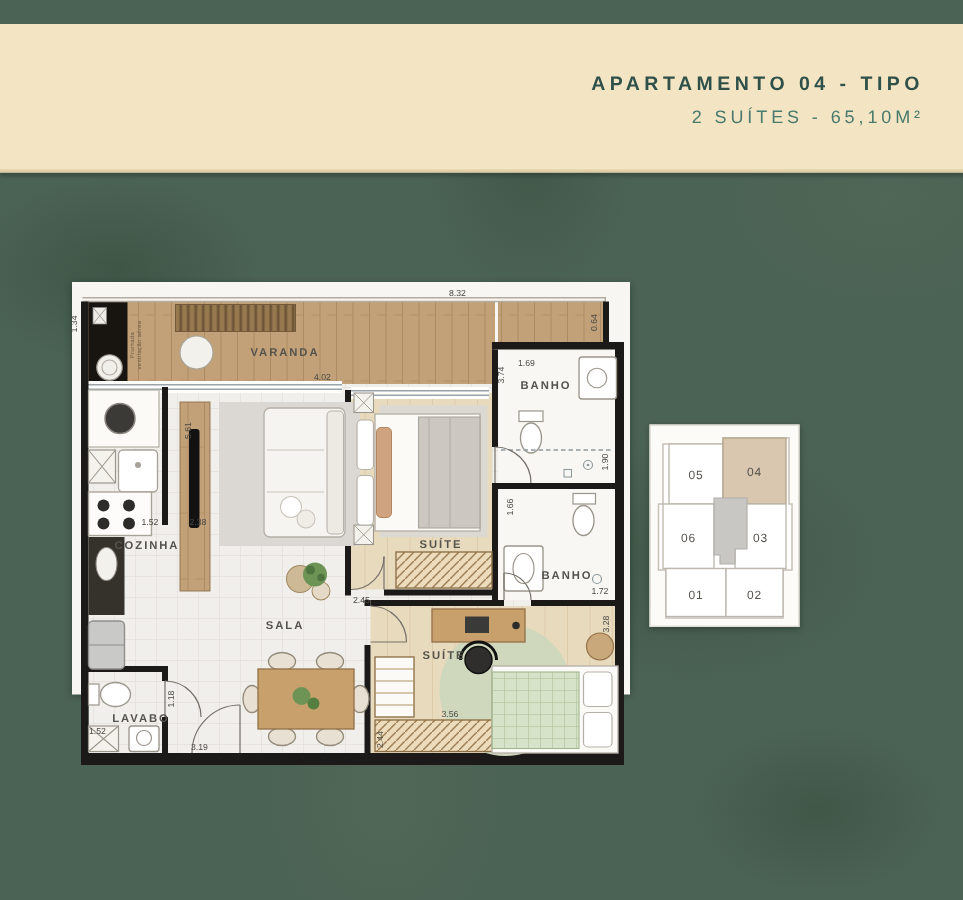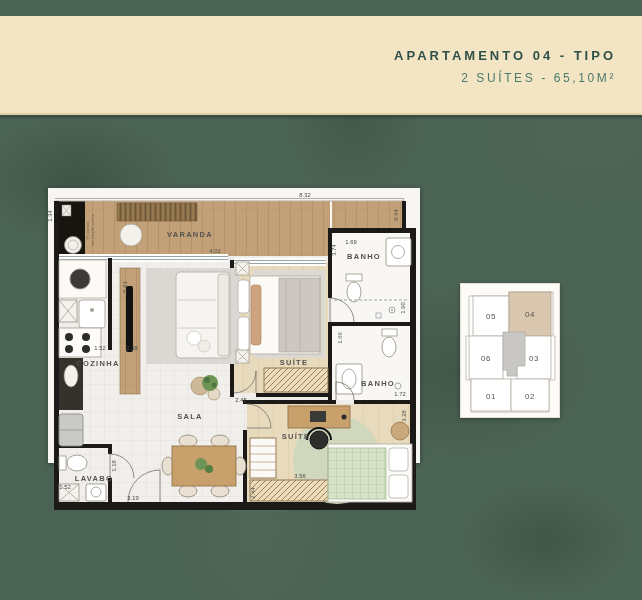--- a/index.html
+++ b/index.html
@@ -15,21 +15,21 @@
       radial-gradient(ellipse 90px 70px at 25% 65%, rgba(90,110,96,.35), transparent 70%),
       radial-gradient(ellipse 120px 80px at 85% 90%, rgba(50,72,58,.45), transparent 70%);
   }
   .header-band{position:absolute;left:0;top:16px;width:642px;height:97px;
     background:#f3e5c3;border-bottom:2px solid #e0cfa4;box-shadow:0 3px 2px rgba(30,42,35,.35);padding-left:36px;}
   .header-text{position:absolute;top:32px;right:62px;text-align:right;}
   .header-title{font-size:13px;font-weight:bold;letter-spacing:3px;color:#30514a;}
   .header-subtitle{margin-top:8px;font-size:12px;font-weight:normal;letter-spacing:2.6px;color:#4a7a6d;}
   .floorplan{position:absolute;left:48px;top:188px;width:372px;height:275px;
     background:#f7f6f2;box-shadow:0 1px 5px rgba(10,20,14,.4);}
-  .keyplan{position:absolute;left:460px;top:283px;width:98px;height:133px;
+  .keyplan{position:absolute;left:433px;top:283px;width:98px;height:133px;
     background:#fcfbf8;border:1px solid #e3dfd6;box-shadow:0 1px 4px rgba(10,20,14,.35);}
   svg{display:block;}
   text{font-family:"Liberation Sans", sans-serif;}
   .room-label{font-size:7.5px;letter-spacing:1.3px;fill:#55534e;font-weight:bold;}
   .dim{font-size:5.8px;fill:#4b4a45;}
   .tiny{font-size:3.8px;fill:#6b5b45;letter-spacing:.3px;}
   .kp-num{font-size:8px;fill:#56534d;letter-spacing:.5px;}
 </style>
 </head>
 <body>

